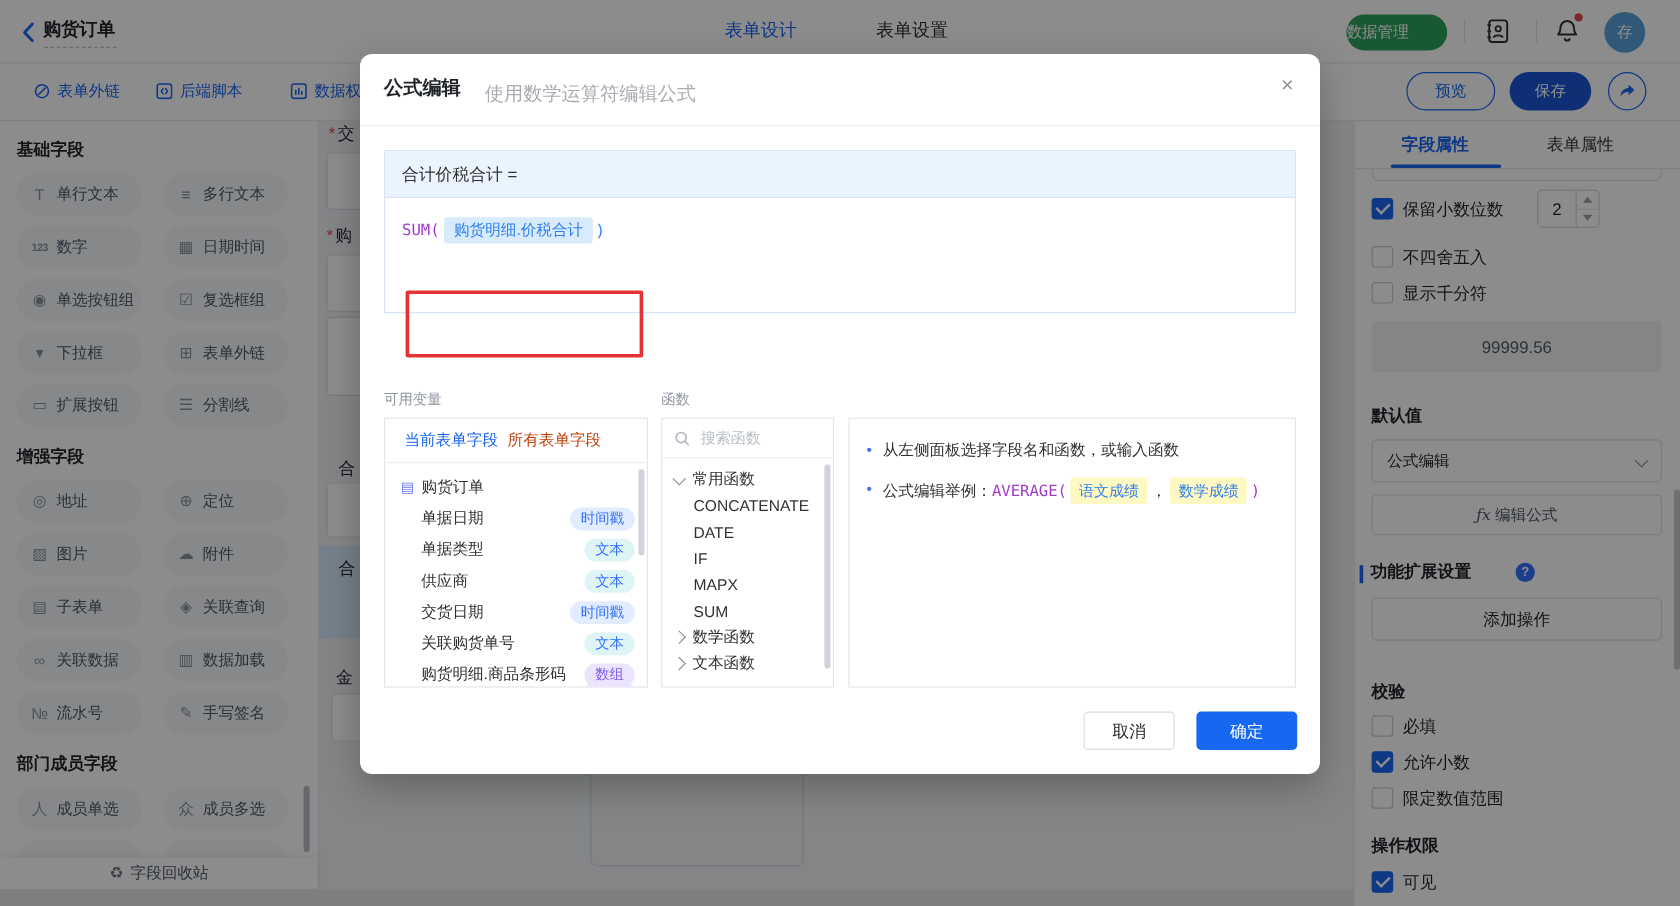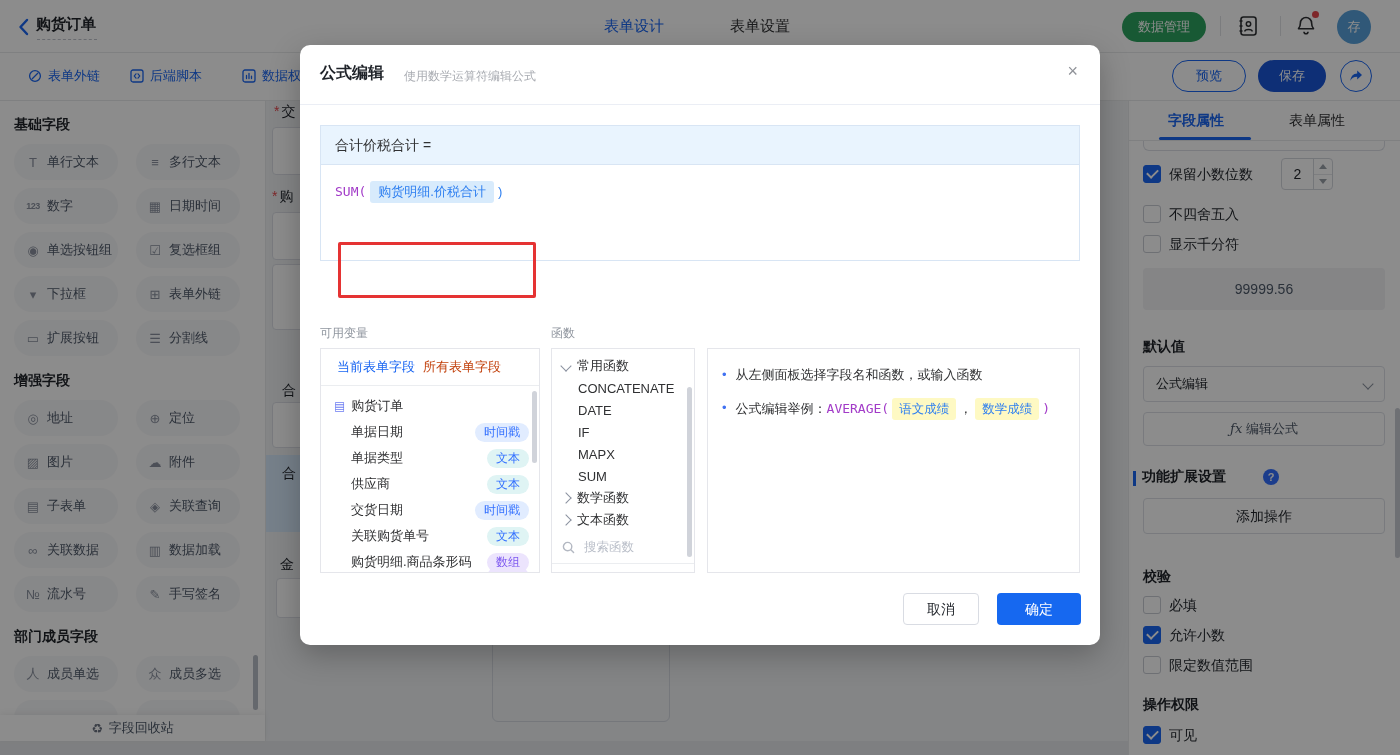--- a/index.html
+++ b/index.html
@@ -6,21 +6,21 @@
   #app{position:relative;width:1400px;height:755px;overflow:hidden;
        font-family:"Liberation Sans","DejaVu Sans",sans-serif;color:#1f2329;background:#f0f2f5;}
   
   #topbar{position:absolute;left:0;top:0;width:1400px;height:52px;background:#fff;border-bottom:1px solid #e8e9eb;z-index:2;}
   #back-btn{position:absolute;left:14px;top:17px;width:20px;height:20px;cursor:pointer;}
   #form-title{position:absolute;left:36px;top:15px;font-size:15px;font-weight:700;color:#1f2329;}
   #title-dash{position:absolute;left:37px;top:39px;width:60px;border-bottom:1px dashed #c0c4cc;}
   .top-tab{position:absolute;top:0;height:51px;line-height:51px;font-size:15px;cursor:pointer;}
   #tab-design{left:604px;color:#1a66f2;}
   #tab-settings{left:730px;color:#303133;}
-  #btn-data-manage{position:absolute;left:1122px;top:12px;width:84px;height:30px;border-radius:15px;background:#2da35f;color:#fff;font-size:13px;text-align:center;line-height:30px;cursor:pointer;}
+  #btn-data-manage{position:absolute;left:1122px;top:12px;width:84px;height:30px;border-radius:15px;background:#2da35f;color:#fff;font-size:13px;text-align:left;line-height:30px;cursor:pointer;}
   .top-divider{position:absolute;top:16px;width:1px;height:20px;background:#e0e2e6;}
   #icon-book{position:absolute;left:1236px;top:14px;width:24px;height:24px;cursor:pointer;}
   #icon-bell{position:absolute;left:1294px;top:14px;width:24px;height:24px;cursor:pointer;}
   #bell-dot{position:absolute;left:1312px;top:11px;width:7px;height:7px;border-radius:50%;background:#e5484d;}
   #avatar{position:absolute;left:1337px;top:10px;width:34px;height:34px;border-radius:50%;background:#58a1da;color:#fff;font-size:13px;text-align:center;line-height:34px;cursor:pointer;}
   
   #subbar{position:absolute;left:0;top:52px;width:1400px;height:48px;background:#fff;border-bottom:1px solid #e8e9eb;z-index:1;}
   .sub-link{position:absolute;top:0;height:48px;display:flex;align-items:center;gap:6px;color:#1a66f2;font-size:13px;cursor:pointer;}
   #link-external{left:28px;} #link-script{left:130px;} #link-permission{left:242px;}
   #btn-preview{position:absolute;left:1172px;top:60px;width:72px;height:30px;border:1px solid #1a66f2;border-radius:16px;background:#fff;color:#1a66f2;font-size:13px;text-align:center;line-height:30px;cursor:pointer;z-index:1;}
@@ -73,21 +73,21 @@
   #rp-edit-formula{top:312px;height:34px;line-height:32px;}
   #rp-add-action{top:398px;height:36px;line-height:34px;font-size:14px;color:#1f2329;}
   #rp-ext-bar{position:absolute;left:4px;top:371px;width:3px;height:15px;background:#1a66f2;}
   #rp-help{position:absolute;left:134px;top:369px;width:16px;height:16px;border-radius:50%;background:#3370ff;color:#fff;font-size:11px;font-weight:700;text-align:center;line-height:16px;cursor:pointer;}
   #rp-thumb{position:absolute;right:1px;top:308px;width:5px;height:150px;border-radius:3px;background:#c9ccd4;}
   
   #overlay{position:absolute;left:0;top:0;width:1400px;height:755px;background:rgba(0,0,0,0.45);z-index:40;}
   #modal{position:absolute;left:300px;top:45px;width:800px;height:600px;background:#fff;border-radius:10px;box-shadow:0 10px 30px rgba(0,0,0,.25);z-index:50;}
   #modal-header{position:absolute;left:0;top:0;width:100%;height:60px;border-bottom:1px solid #ebeef5;box-sizing:border-box;}
   #modal-title{position:absolute;left:20px;top:18px;font-size:16px;font-weight:700;color:#1f2329;}
-  #modal-subtitle{position:absolute;left:104px;top:23px;font-size:12px;color:#a9acb2;}
+  #modal-subtitle{position:absolute;left:104px;top:23px;font-size:16px;color:#a9acb2;}
   #modal-close{position:absolute;right:22px;top:17px;font-size:18px;color:#909399;cursor:pointer;line-height:1;}
   #formula-wrap{position:absolute;left:20px;top:80px;width:760px;height:136px;border:1px solid #d8e5f4;box-sizing:border-box;}
   #formula-target{height:39px;background:#e9f4fe;border-bottom:1px solid #d8e5f4;box-sizing:border-box;line-height:38px;padding-left:14px;font-size:14px;color:#303133;}
   #formula-line{padding:16px 0 0 14px;font-size:13px;}
   .fn-purple{color:#a23bc8;font-family:"DejaVu Sans Mono",monospace;}
   .chip{display:inline-block;background:#d8ebfc;color:#2e7ff0;border-radius:3px;padding:2px 8px;font-size:13px;margin:0 4px;cursor:pointer;}
   .paren-blue{color:#2e7ff0;}
   #red-annotation{position:absolute;left:17px;top:116px;width:192px;height:50px;border:3px solid #e53333;border-radius:2px;z-index:5;pointer-events:none;}
   .panel-label{position:absolute;top:280px;font-size:12px;color:#8f959e;}
   #lbl-vars{left:20px;} #lbl-fns{left:251px;}
@@ -424,46 +424,46 @@
           <div class="vrow field">
             <span>购货明细.商品条形码</span>
             <span class="badge array">数组</span>
           </div>
         </div>
       <div id="var-partial-badge"></div>
       <div id="var-thumb"></div>
     </div>
 
     <div class="mpanel" id="fn-panel">
+      <div id="fn-search">
+        <svg width="13" height="13" viewBox="0 0 13 13">
+            <circle cx="5.6" cy="5.6" r="4.2" stroke="#b3b8c2" stroke-width="1.4" fill="none"></circle>
+            <path d="M8.8 8.8 L11.6 11.6" stroke="#b3b8c2" stroke-width="1.4" stroke-linecap="round"></path>
+          </svg>
+        <input placeholder="搜索函数" style="">
+      </div>
       <div id="fn-list" style="padding-top: 6px;">
           <div class="frow">
             <span class="caret down"></span>
             <span>常用函数</span>
           </div>
           <div class="frow item">CONCATENATE</div>
           <div class="frow item">DATE</div>
           <div class="frow item">IF</div>
           <div class="frow item">MAPX</div>
           <div class="frow item">SUM</div>
           <div class="frow">
             <span class="caret right"></span>
             <span>数学函数</span>
           </div>
           <div class="frow">
             <span class="caret right"></span>
             <span>文本函数</span>
           </div>
         </div>
-      <div id="fn-search">
-        <svg width="13" height="13" viewBox="0 0 13 13">
-            <circle cx="5.6" cy="5.6" r="4.2" stroke="#b3b8c2" stroke-width="1.4" fill="none"></circle>
-            <path d="M8.8 8.8 L11.6 11.6" stroke="#b3b8c2" stroke-width="1.4" stroke-linecap="round"></path>
-          </svg>
-        <input placeholder="搜索函数" style="">
-      </div>
       <div id="fn-thumb"></div>
     </div>
 
     <div class="mpanel" id="tips-panel">
       <div class="tip-line">
         <span class="dot">•</span>
         <span>从左侧面板选择字段名和函数，或输入函数</span>
       </div>
       <div class="tip-line">
         <span class="dot">•</span>

